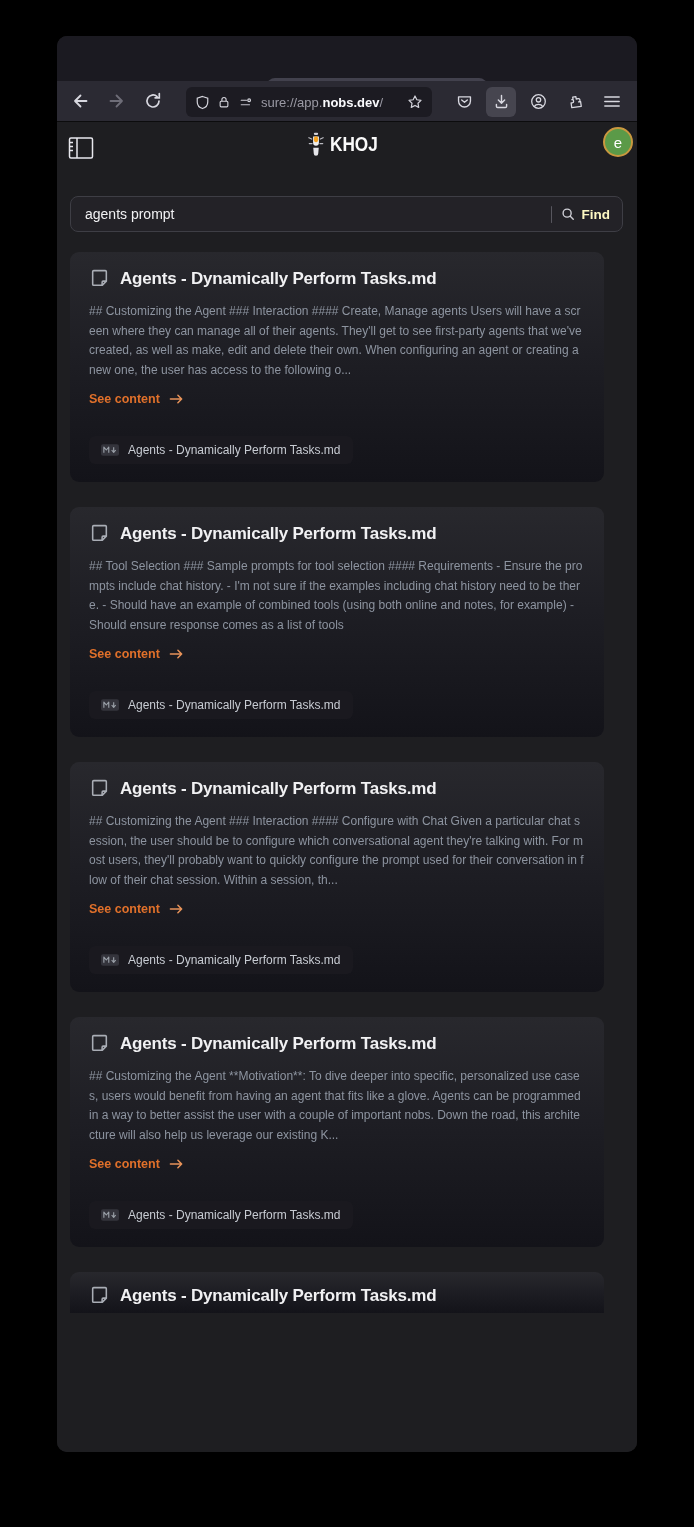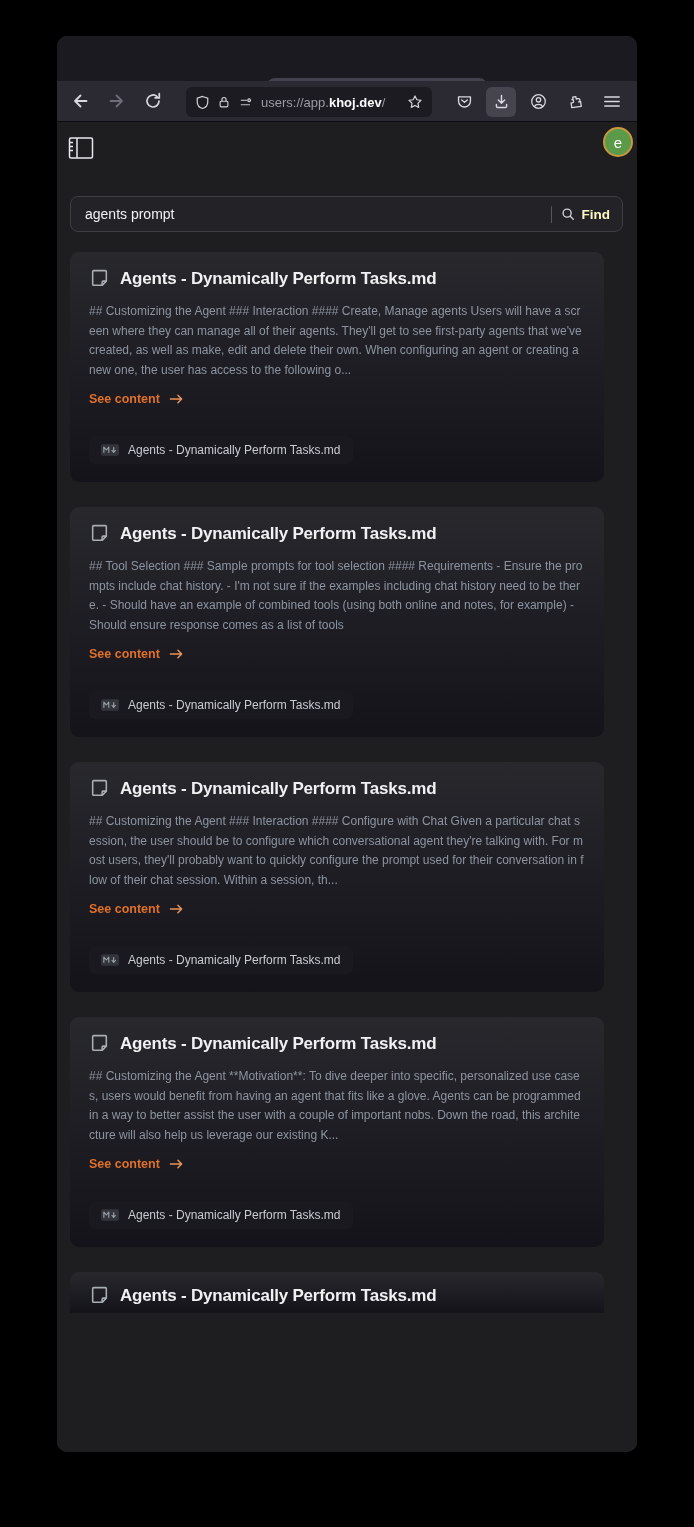--- a/index.html
+++ b/index.html
@@ -159,21 +159,21 @@
           </svg>
         </span>
         <span class="urlicon">
           <svg viewBox="0 0 20 20" width="15" height="15" fill="none" stroke="currentColor" stroke-width="1.6" stroke-linecap="round">
             <line x1="3" y1="7" x2="10" y2="7"></line>
               <circle cx="13.5" cy="7" r="1.8"></circle>
             <line x1="3" y1="13" x2="14" y2="13" opacity=".9"></line>
               <circle cx="7" cy="13" r="1.8" opacity="0"></circle>
           </svg>
         </span>
-        <span class="urltext"><span>users://app.</span><b>khoj.dev</b><span>/</span></span>
+        <span class="urltext"><span>sure://app.</span><b>nobs.dev</b><span>/</span></span>
         <span class="star">
           <svg viewBox="0 0 20 20" width="16" height="16" fill="none" stroke="currentColor" stroke-width="1.5" stroke-linejoin="round">
             <path d="M10 2.5 l2.3 4.7 5.2 .75 -3.75 3.65 .9 5.15 L10 14.3 5.35 16.75 l.9 -5.15 L2.5 7.95 l5.2 -.75 z"></path>
           </svg>
         </span>
       </div>
 
       <div class="tool-right">
         <span class="tr-btn">
           <svg viewBox="0 0 20 20" width="17" height="17" fill="none" stroke="currentColor" stroke-width="1.6" stroke-linecap="round" stroke-linejoin="round">
@@ -214,20 +214,37 @@
       <div class="app-header">
         <span class="sidebar-toggle">
           <svg viewBox="0 0 26 24" width="26" height="24" fill="none" stroke="currentColor" stroke-width="1.5">
             <rect x="1.5" y="2" width="23" height="20" rx="1.5"></rect>
             <line x1="9" y1="2" x2="9" y2="22"></line>
             <line x1="1.5" y1="6.5" x2="5" y2="6.5"></line>
             <line x1="1.5" y1="10.5" x2="5" y2="10.5"></line>
             <line x1="1.5" y1="14.5" x2="5" y2="14.5"></line>
           </svg>
         </span>
+        <div class="logo">
+          <span>
+            <svg viewBox="0 0 24 28" width="20" height="24">
+              <g stroke="#b9b9c0" stroke-width="1.6" stroke-linecap="round">
+                <line x1="3.5" y1="6.5" x2="6.8" y2="8"></line>
+                  <line x1="20.5" y1="6.5" x2="17.2" y2="8"></line>
+                <line x1="4" y1="13.5" x2="7.2" y2="13.5"></line>
+                  <line x1="20" y1="13.5" x2="16.8" y2="13.5"></line>
+              </g>
+              <rect x="9.5" y="0.5" width="5" height="2.6" rx="1" fill="#cfcfd6"></rect>
+              <path d="M8.5 5 h7 v7.5 a3.5 3.5 0 0 1 -7 0 z" fill="#efefef"></path>
+              <ellipse cx="12" cy="8.4" rx="2.6" ry="3.6" fill="#f6a21d"></ellipse>
+              <path d="M8.7 18.5 h6.6 l-0.6 7 a2.2 2.2 0 0 1 -5.4 0 z" fill="#e6e6ea"></path>
+            </svg>
+          </span>
+          <span class="logo-word">KHOJ</span>
+        </div>
         <div class="avatar" style="background:#5b9a48">
           <span>e</span>
         </div>
       </div>
 
       <div class="searchbar">
         <input class="search-input" type="text" value="agents prompt" style="">
         <div class="find-group">
           <span class="find-sep"></span>
           <span class="mag">

